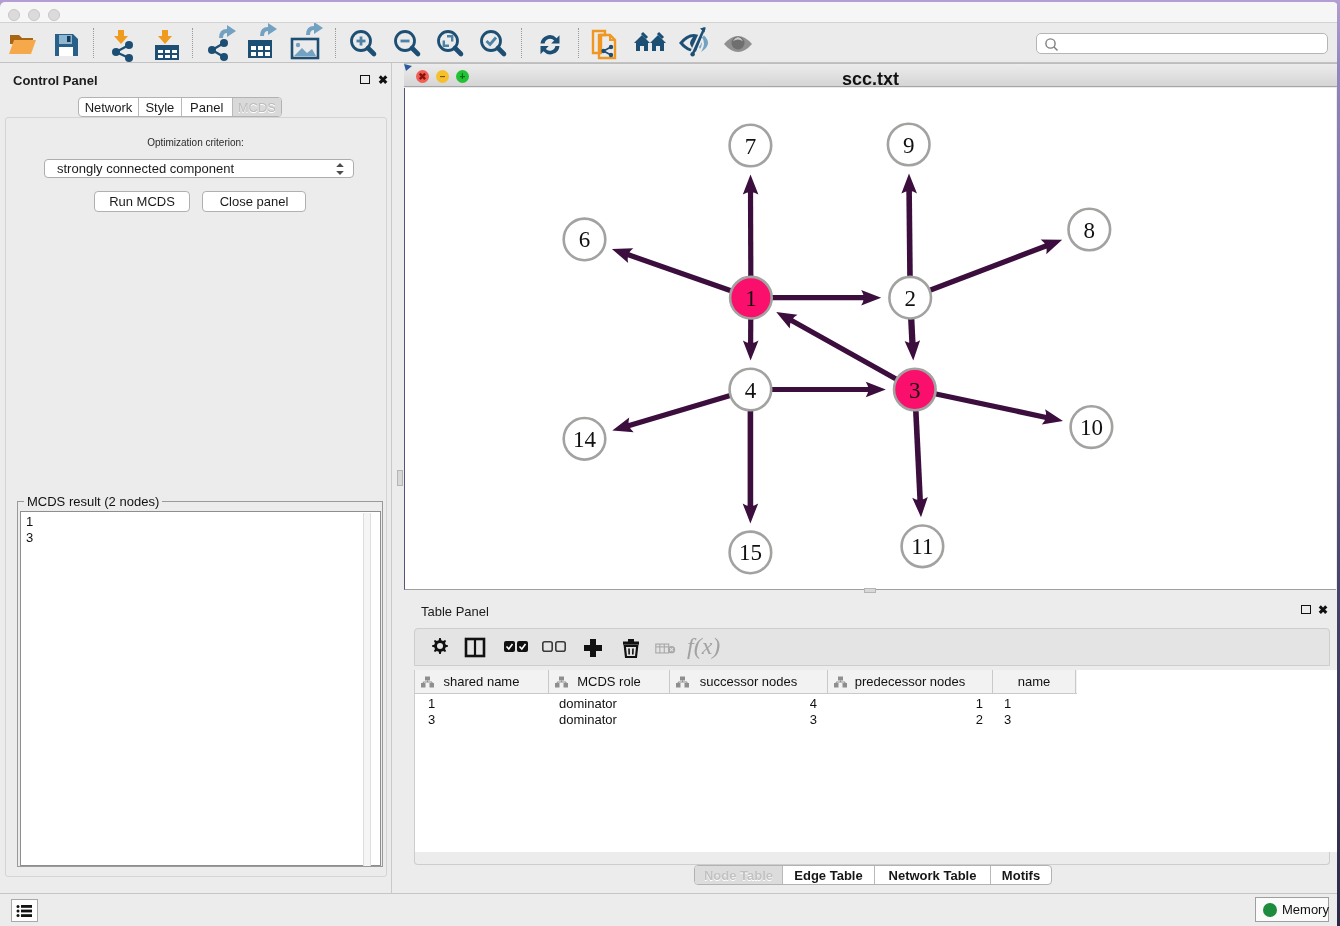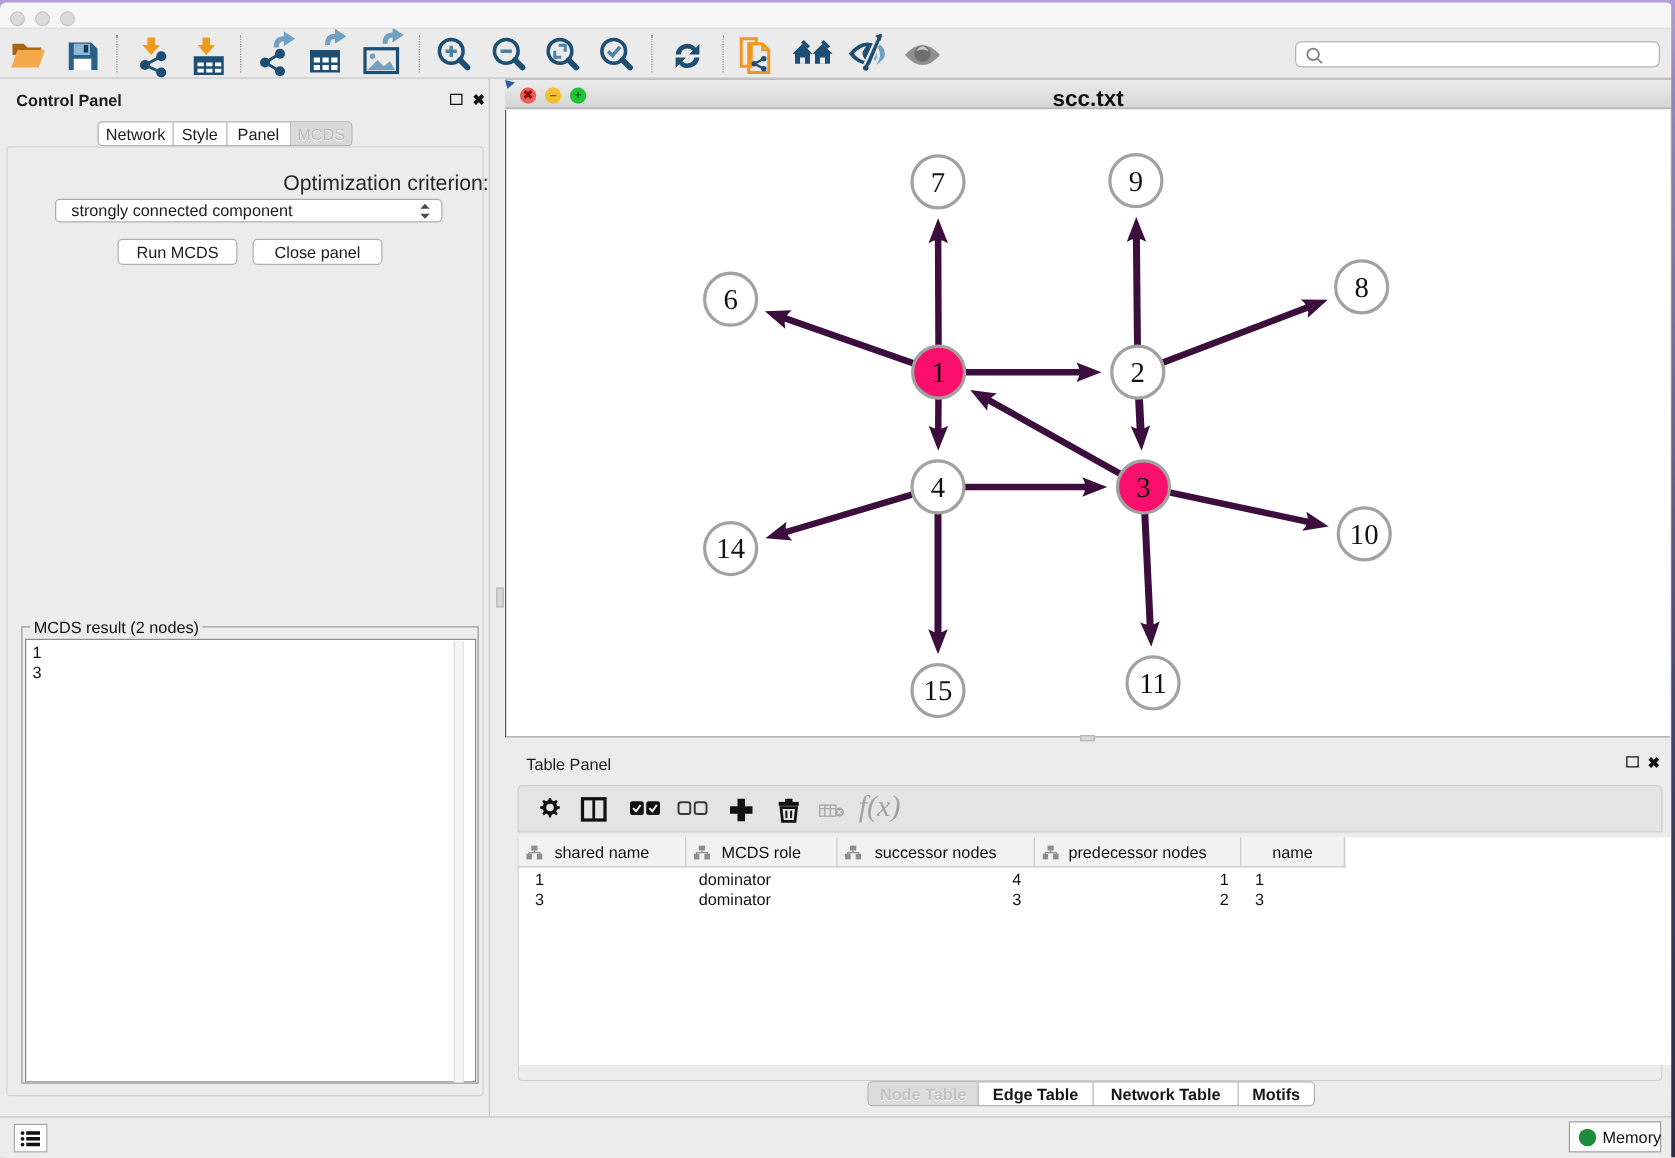--- a/index.html
+++ b/index.html
@@ -21,21 +21,21 @@
   #searchbox { position:absolute; left:1036px; top:10px; width:292px; height:21px; background:#fff; border:1px solid #b5b5b5; border-radius:5px; }
 
   
   #control-panel { left:0; top:63px; width:392px; height:830px; background:#ececec; border-right:1px solid #c9c9c9; }
   #cp-title { position:absolute; left:13px; top:10px; font-size:13px; color:#1c1c1c;font-weight:bold; }
   .win-sq { position:absolute; width:10px; height:9px; border:1.5px solid #111; }
   .win-x  { position:absolute; font-size:12px; font-weight:bold; color:#111; }
   #cp-tabs { position:absolute; left:78px; top:34px; width:204px; height:20px; border:1px solid #b2b2b2; border-radius:4px; background:#fff; display:flex; overflow:hidden; }
   .cptab { height:100%; display:flex; align-items:center; justify-content:center; font-size:13px; color:#1c1c1c; border-right:1px solid #b9b9b9; }
   #cp-inner { position:absolute; left:5px; top:54px; width:382px; height:760px; border:1px solid #d4d4d4; border-radius:3px; background:#ececec; }
-  #opt-label { position:absolute; left:0; top:74px; width:100%; text-align:right; font-size:17px; color:#2a2a2a; }
+  #opt-label { position:absolute; left:0; top:74px; width:100%; text-align:center; font-size:10px; color:#2a2a2a; }
   #dropdown { position:absolute; left:44px; top:96px; width:310px; height:19px; background:#fff; border:1px solid #adadad; border-radius:4px; font-size:13px; color:#1b1b1b; line-height:17px; padding-left:12px; }
   .btn { position:absolute; top:128px; height:21px; background:#fff; border:1px solid #b0b0b0; border-radius:4px; font-size:13px; color:#1b1b1b; text-align:center; line-height:19px; }
   #mcds-group { position:absolute; left:17px; top:438px; width:366px; height:366px; border:1px solid #9a9a9a; background:#ececec; }
   #mcds-legend { position:absolute; left:6px; top:-8px; background:#ececec; padding:0 3px; font-size:13px; color:#111; }
   #mcds-white { position:absolute; left:2px; top:9px; width:361px; height:355px; background:#fff; border:1px solid #8e8e8e; font-size:13px; color:#111; line-height:16px; padding:2px 0 0 5px; }
   #mcds-scroll { position:absolute; right:9px; top:1px; width:8px; height:353px; background:#f5f5f5; border-left:1px solid #dedede; border-right:1px solid #dedede; }
 
   
   #net-window { left:404px; top:63px; width:933px; height:529px; }
   #net-titlebar { position:absolute; left:0; top:0; width:100%; height:24px; background:linear-gradient(#ececec,#d5d5d5); border-bottom:1px solid #a5a5a5; border-top:1px solid #bdbdbd; }

